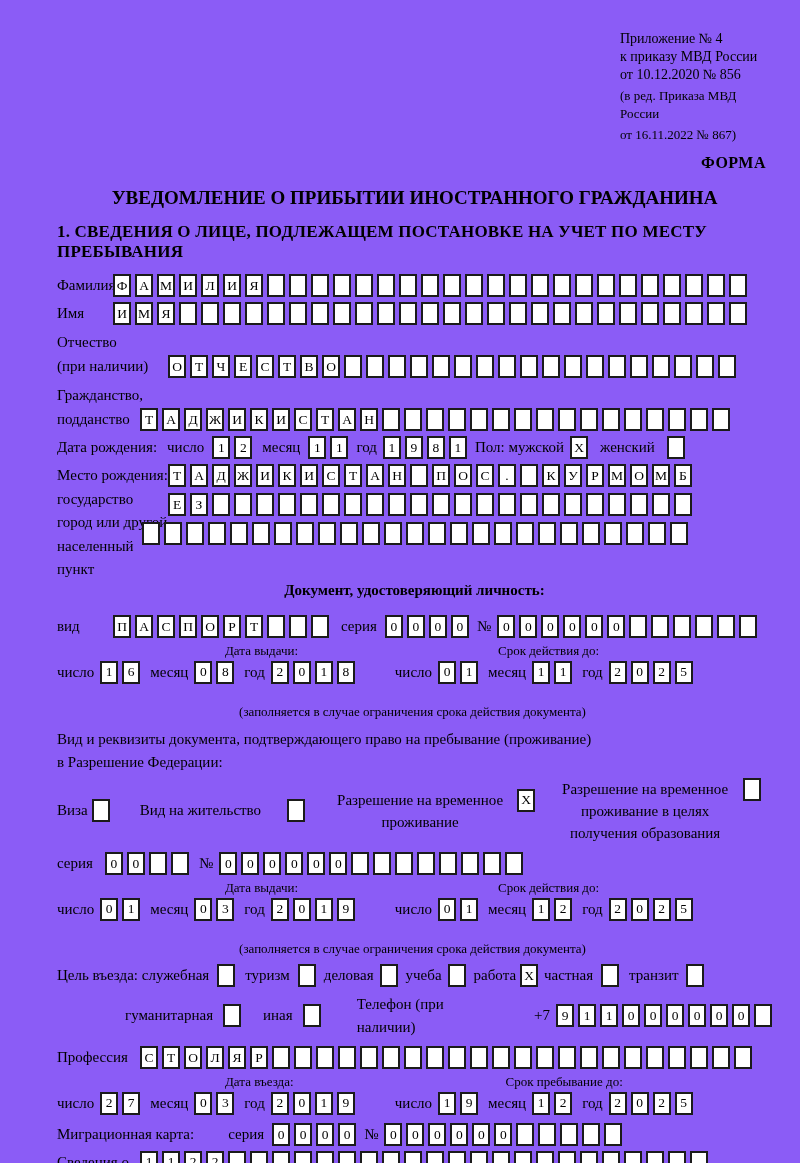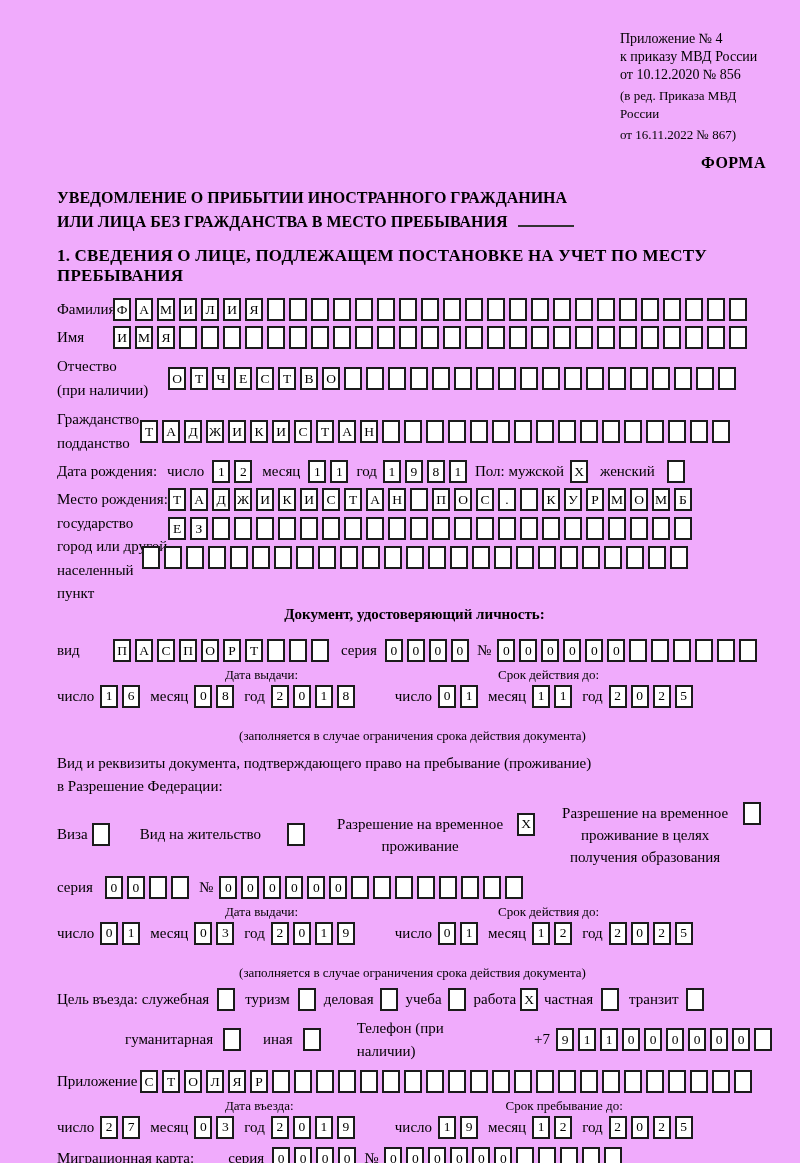--- a/index.html
+++ b/index.html
@@ -1,31 +1,31 @@
 <!DOCTYPE html>
 <html><head>
 <meta charset="utf-8">
 <style>
   * { box-sizing: border-box; }
   html,body { margin:0; padding:0; background:#e8e8e8; }
   .page {
-    width:800px; height:1163px; margin:0 auto; background:#f0abfc;
+    width:800px; height:1163px; margin:0 auto; background:#8b5cf6;
     font-family:"Liberation Serif","DejaVu Serif",serif; color:#000;
     padding:30px 28px 15px 57px; overflow:hidden; position:relative;
   }
   
   .hdr { margin-left:563px; font-size:14px; line-height:18px; }
   .hdr .ed { font-size:13px; margin-top:3px; }
   .forma { text-align:right; font-weight:bold; font-size:16px; margin-top:10px; padding-right:6px; letter-spacing:.5px; }
   
-  .title { text-align:left; font-weight:bold; font-size:16px; line-height:24px; margin-top:14px; }
+  .title { text-align:center; font-weight:bold; font-size:19px; line-height:24px; margin-top:14px; }
   .blank-line { display:inline-block; width:56px; border-bottom:2px solid #333; height:12px; margin-left:10px; }
   .sec-head { font-weight:bold; font-size:17px; margin-top:12px; letter-spacing:.2px; }
   
-  .line { display:flex; align-items:center; font-size:15px; margin-top:5px; line-height:23px; }
+  .line { display:flex; align-items:flex-end; font-size:15px; margin-top:5px; line-height:23px; }
   .lbl { flex:none; }
   .lbl2 { flex:none; line-height:24px; }
   .cells { display:inline-flex; flex:none; column-gap:4px; }
   .cell {
     display:inline-flex; flex:none; align-items:center; justify-content:center;
     width:18px; height:23px; border:2px solid #1b1b1b; font-size:13.5px; background:#fff;
   }
   .ml6{margin-left:6px}.ml8{margin-left:8px}.ml10{margin-left:10px}.ml12{margin-left:12px}
   .preline { white-space:pre-line; }
   
@@ -55,21 +55,20 @@
     <div>Приложение № 4</div>
     <div>к приказу МВД России</div>
     <div>от 10.12.2020 № 856</div>
     <div class="ed">(в ред. Приказа МВД России</div>
     <div class="ed">от 16.11.2022 № 867)</div>
   </div>
   <div class="forma">ФОРМА</div>
 
   <div class="title">
     <div>УВЕДОМЛЕНИЕ О ПРИБЫТИИ ИНОСТРАННОГО ГРАЖДАНИНА</div>
-    <div><span>ИЛИ ЛИЦА БЕЗ ГРАЖДАНСТВА В МЕСТО ПРЕБЫВАНИЯ</span><span class="blank-line"></span></div>
   </div>
 
   <div class="sec-head">1. СВЕДЕНИЯ О ЛИЦЕ, ПОДЛЕЖАЩЕМ ПОСТАНОВКЕ НА УЧЕТ ПО МЕСТУ ПРЕБЫВАНИЯ</div>
 
   <div class="line" style="margin-top:12px">
     <span class="lbl" style="width:56px">Фамилия</span>
     <span class="cells">
         <span class="cell">Ф</span>
         <span class="cell">А</span>
         <span class="cell">М</span>
@@ -571,21 +570,21 @@
         <span class="cell">0</span>
         <span class="cell">0</span>
         <span class="cell">0</span>
         <span class="cell">0</span>
         <span class="cell">0</span>
         <span class="cell"></span>
       </span>
   </div>
 
   <div class="line" style="margin-top:7px">
-    <span class="lbl" style="width:83px">Приложение</span>
+    <span class="lbl" style="width:83px">Профессия</span>
     <span class="cells">
         <span class="cell">С</span>
         <span class="cell">Т</span>
         <span class="cell">О</span>
         <span class="cell">Л</span>
         <span class="cell">Я</span>
         <span class="cell">Р</span>
         <span class="cell"></span>
         <span class="cell"></span>
         <span class="cell"></span>

